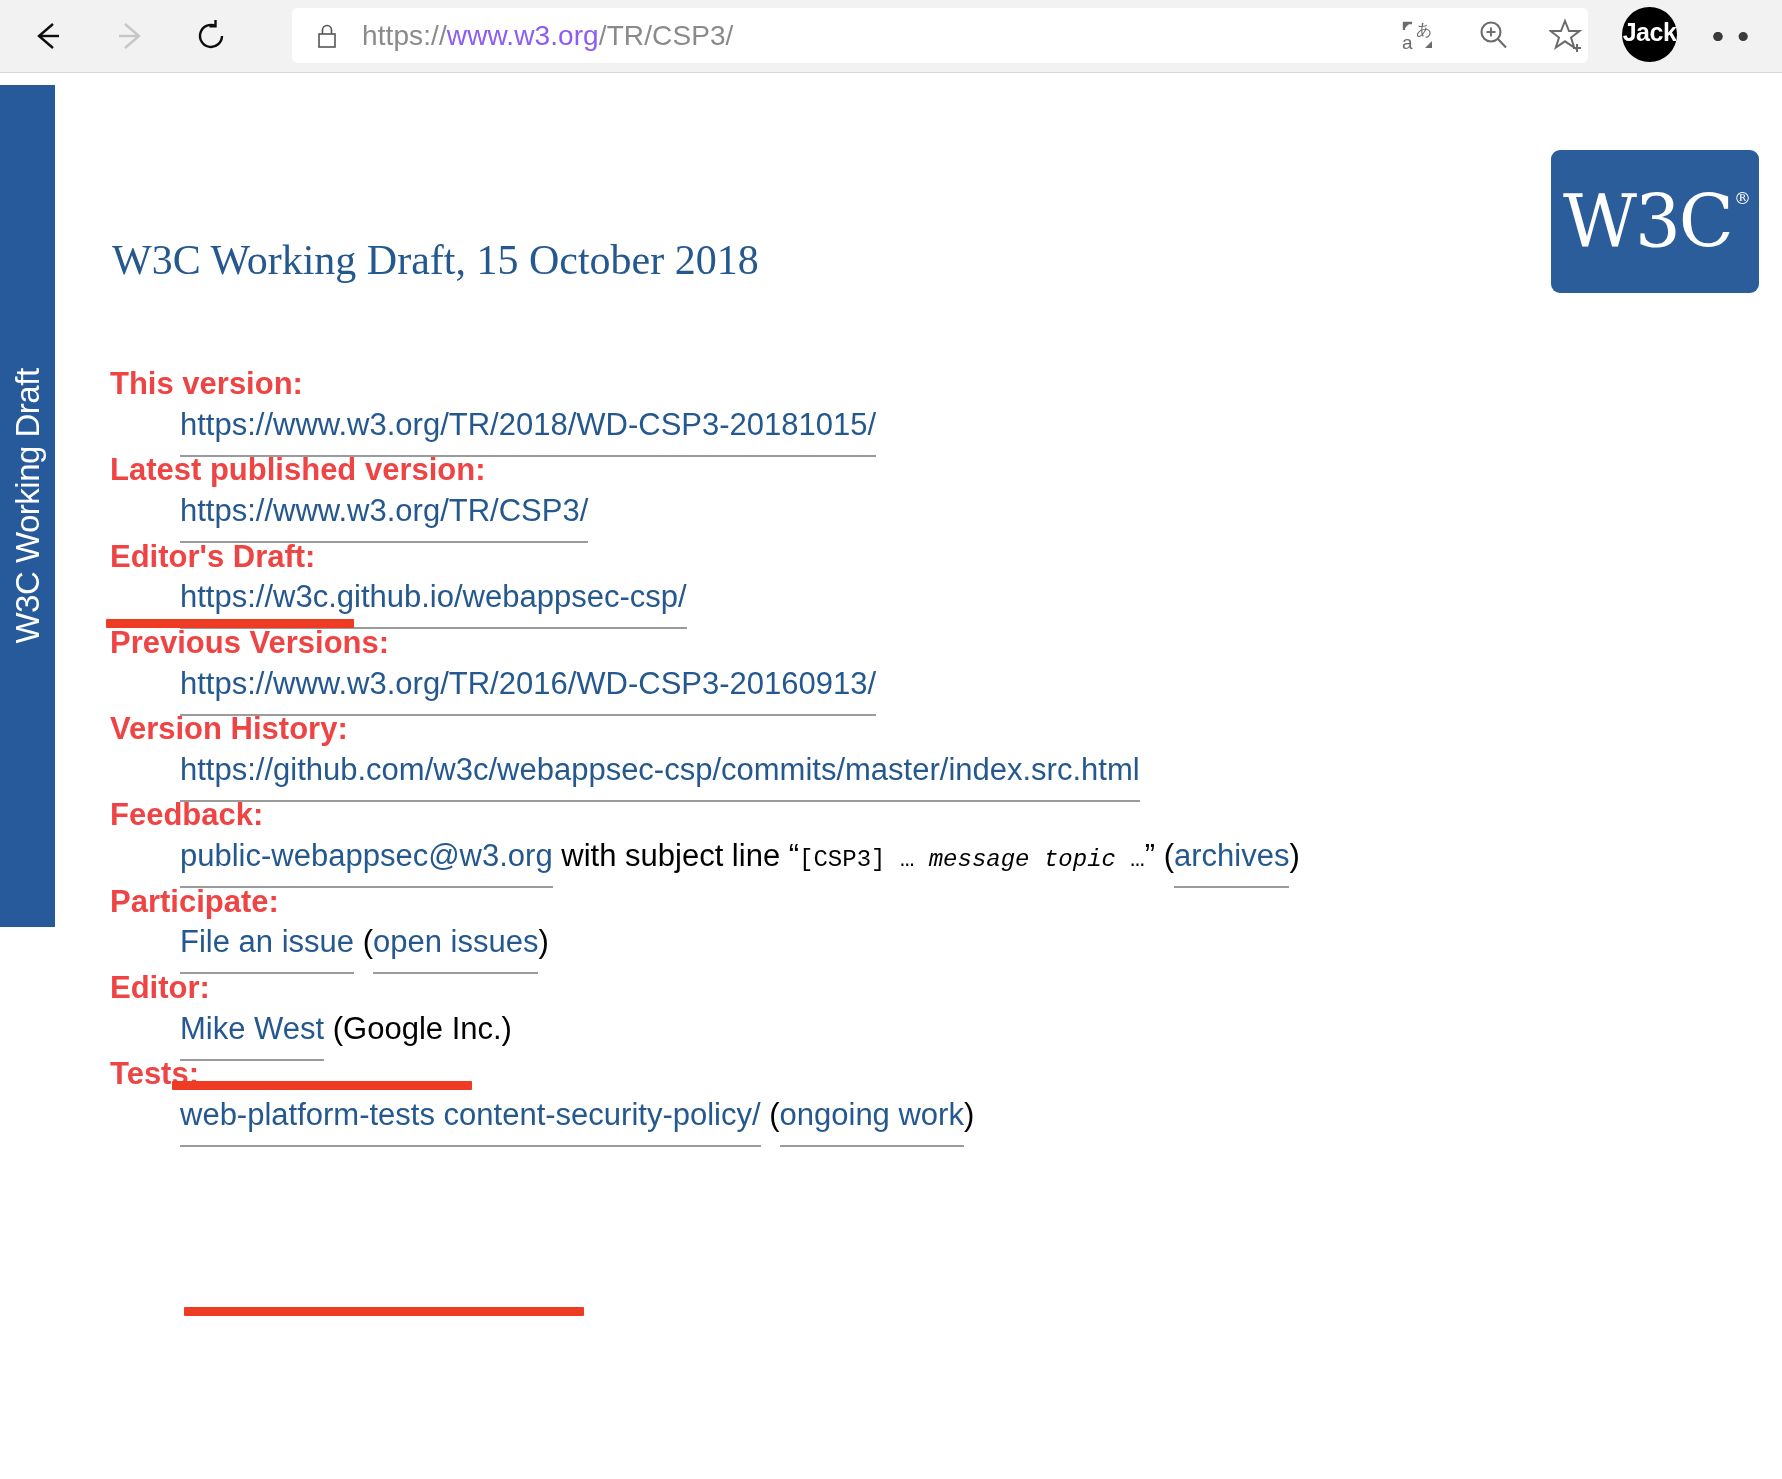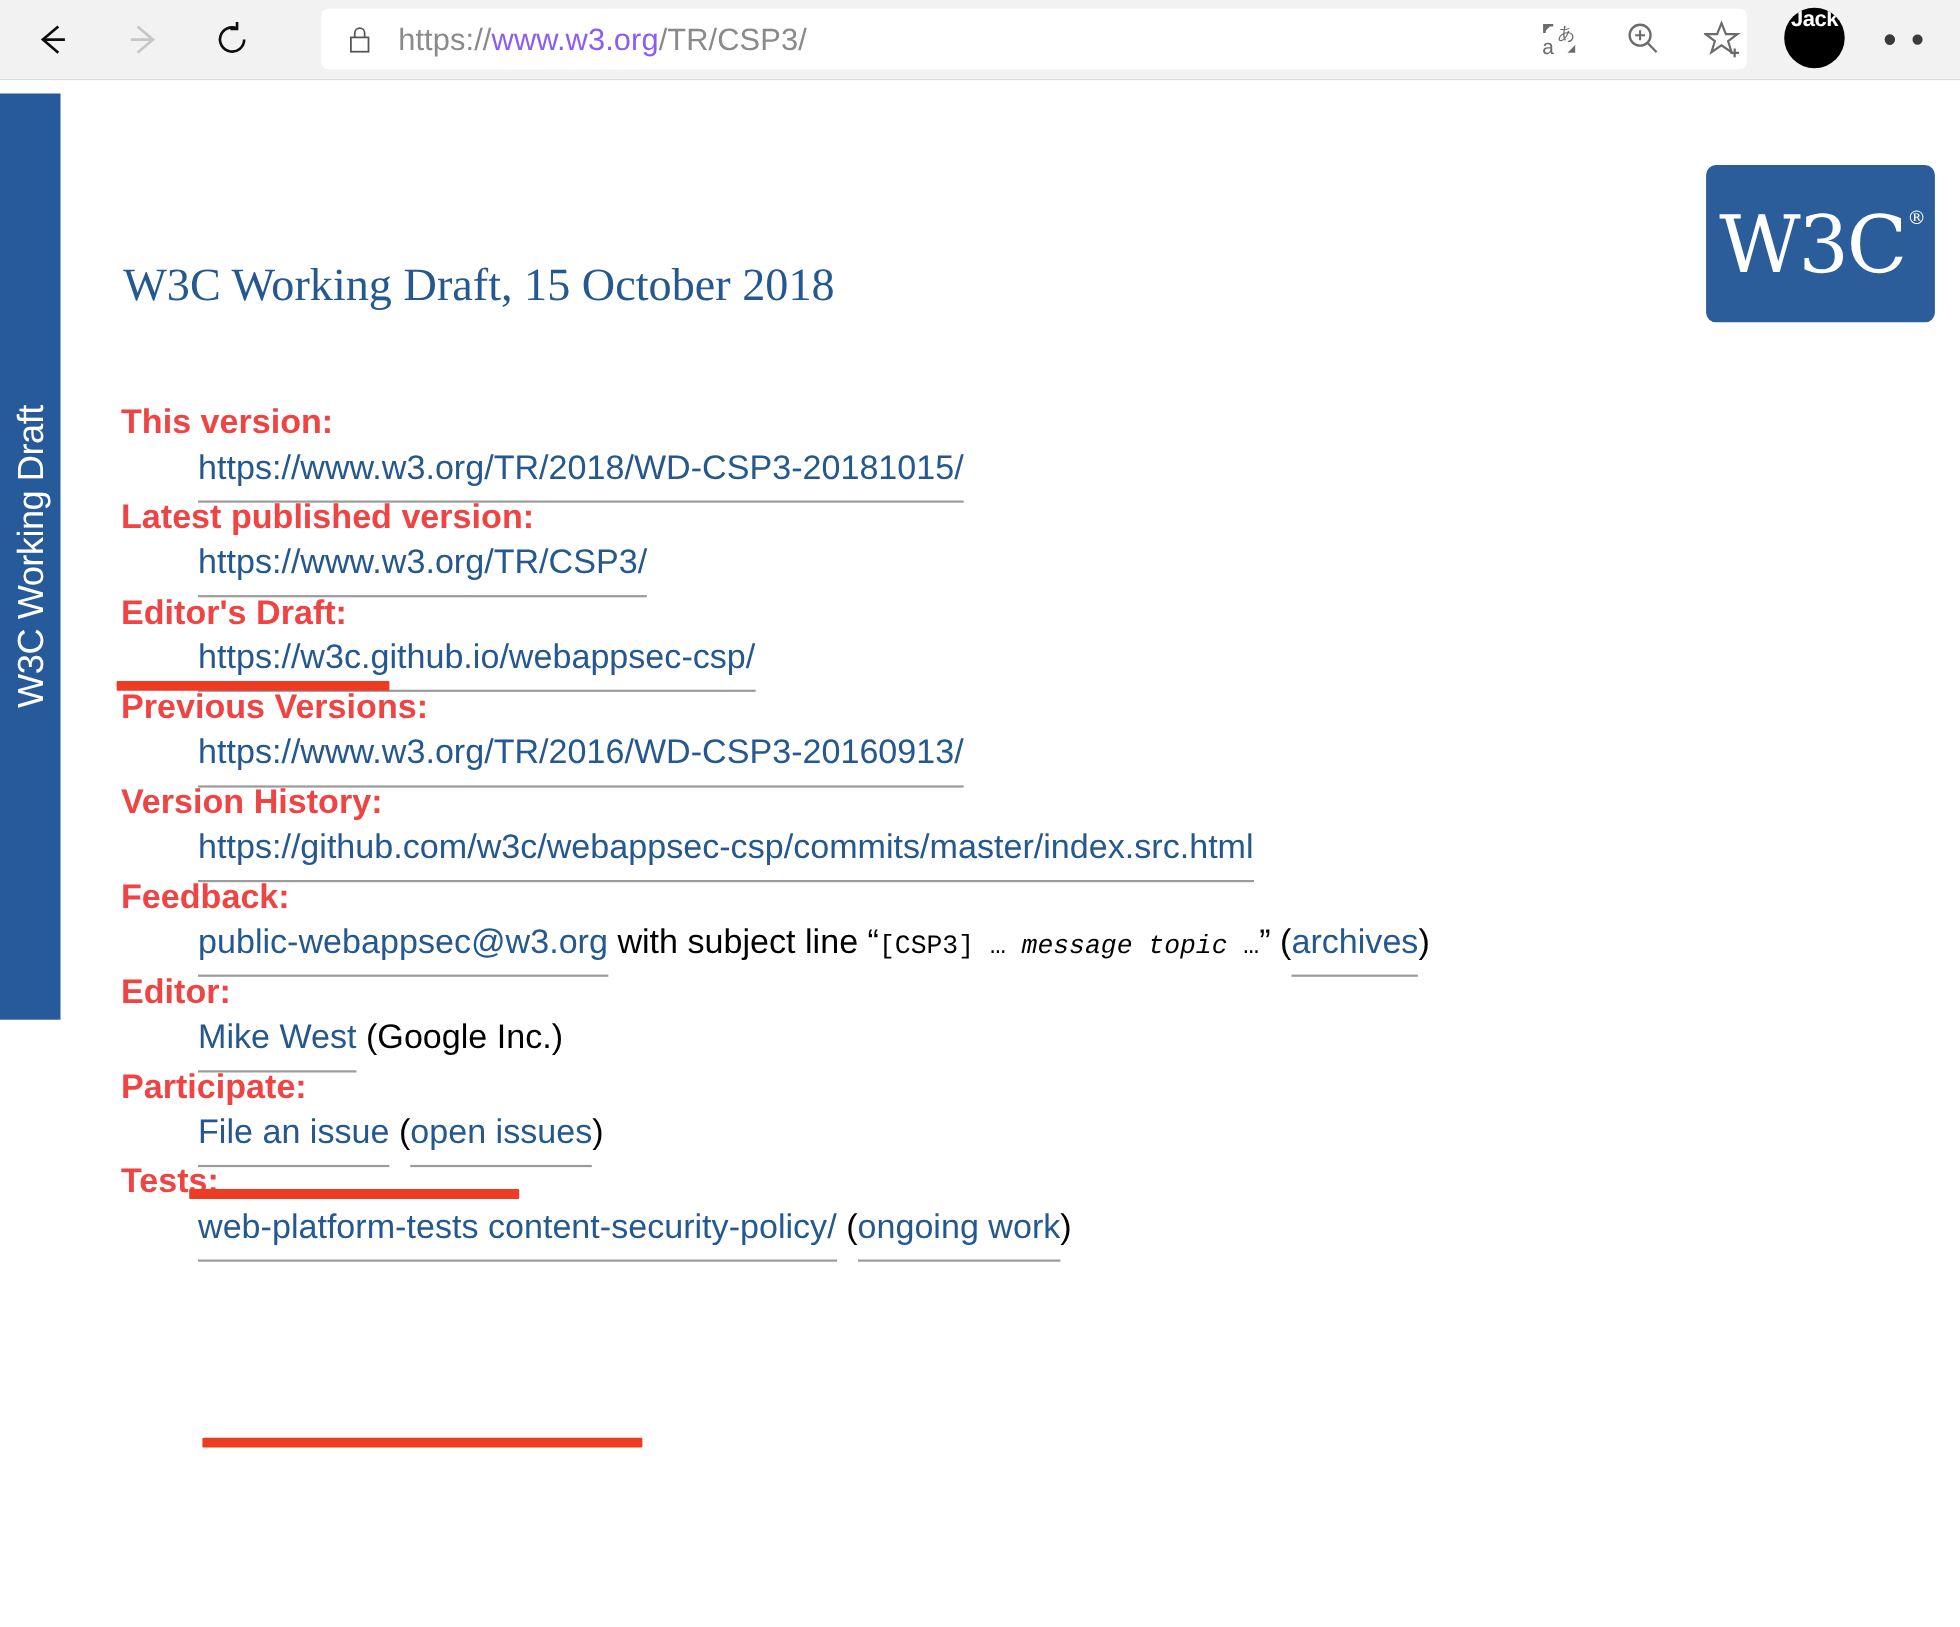--- a/index.html
+++ b/index.html
@@ -84,24 +84,24 @@
 
   #avatar {
     position: absolute;
     left: 1622px;
     top: 7px;
     width: 55px;
     height: 55px;
     border-radius: 50%;
     background: #000000;
     color: #ffffff;
-    font-size: 20px;
+    font-size: 25px;
     font-weight: bold;
     display: flex;
-    align-items: flex-start;
+    align-items: center;
     justify-content: center;
     overflow: hidden;
     font-family: "Liberation Sans", sans-serif;
   }
   #avatar span { margin-bottom: 4px; letter-spacing: -0.5px; }
 
   #more-button {
     position: absolute;
     left: 1712px;
     top: 8px;
@@ -369,27 +369,27 @@
         <a class="doclink" href="#">https://github.com/w3c/webappsec-csp/commits/master/index.src.html</a>
       </div>
     </div>
 
     <div class="dl-row">
       <div class="dl-term">Feedback:</div>
       <div class="dl-def"><a class="doclink" href="#">public-webappsec@w3.org</a><span> with subject line “</span><span class="mono">[CSP3]</span><span class="mono">&nbsp;…&nbsp;</span><span class="mono-italic">message topic</span><span class="mono">&nbsp;…</span><span>” (</span><a class="doclink" href="#">archives</a><span>)</span></div>
     </div>
 
     <div class="dl-row">
+      <div class="dl-term">Participate:</div>
+      <div class="dl-def"><a class="doclink" href="#">File an issue</a><span> (</span><a class="doclink" href="#">open issues</a><span>)</span></div>
+    </div>
+
+    <div class="dl-row">
       <div class="dl-term">Editor:</div>
       <div class="dl-def"><a class="doclink" href="#">Mike West</a><span> (Google Inc.)</span></div>
-    </div>
-
-    <div class="dl-row">
-      <div class="dl-term">Participate:</div>
-      <div class="dl-def"><a class="doclink" href="#">File an issue</a><span> (</span><a class="doclink" href="#">open issues</a><span>)</span></div>
     </div>
 
     <div class="dl-row">
       <div class="dl-term">Tests:</div>
       <div class="dl-def"><a class="doclink" href="#">web-platform-tests content-security-policy/</a><span> (</span><a class="doclink" href="#">ongoing work</a><span>)</span></div>
     </div>
 
   </div>
 
   <div id="annotation-layer">

